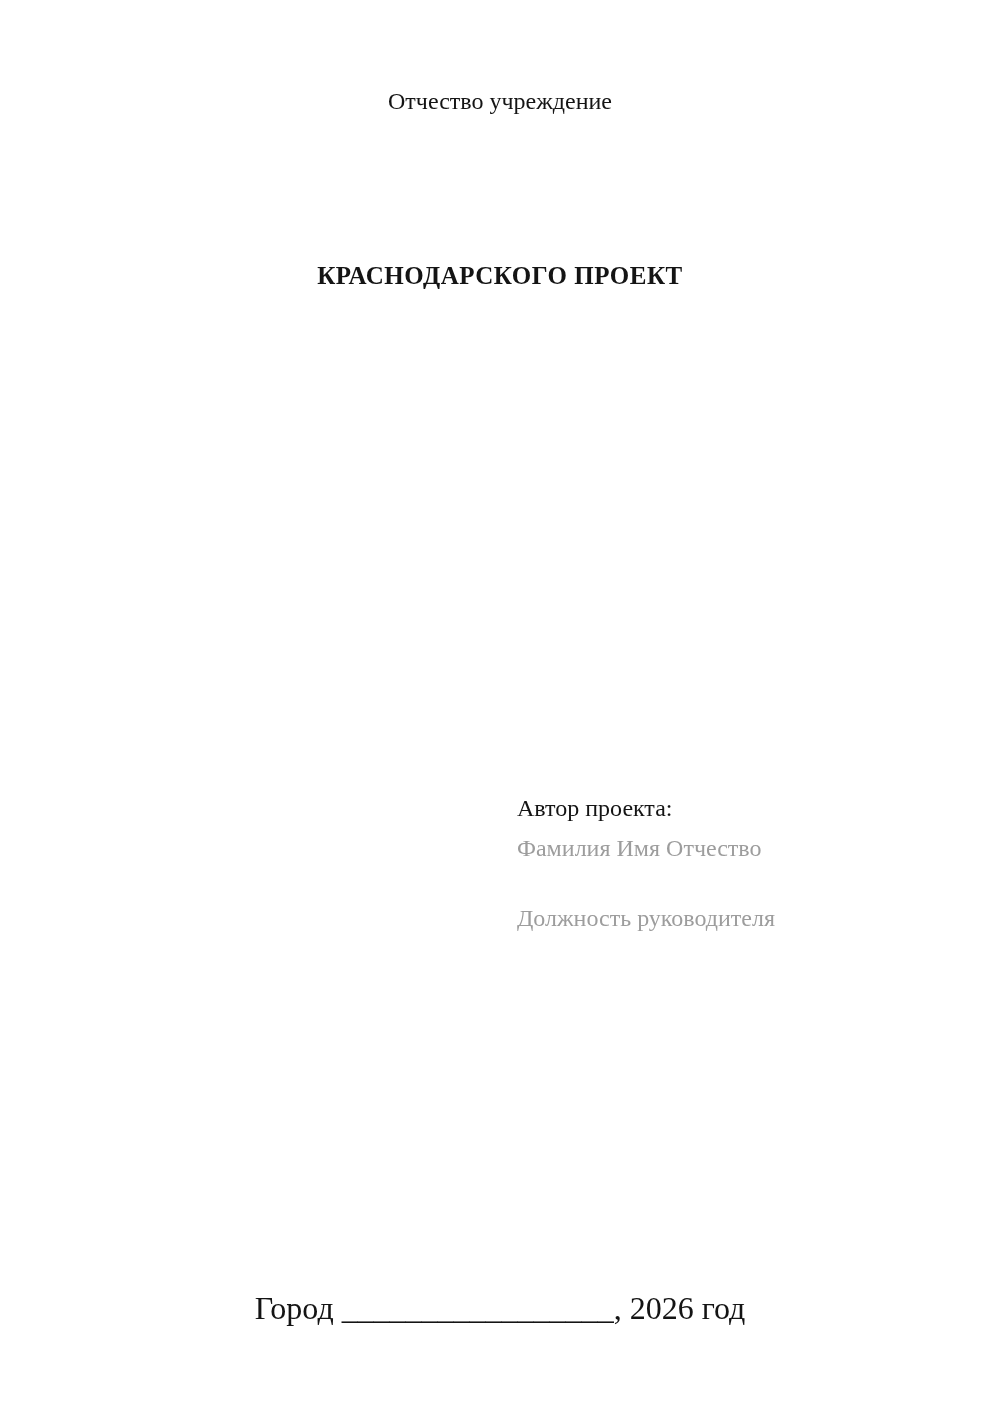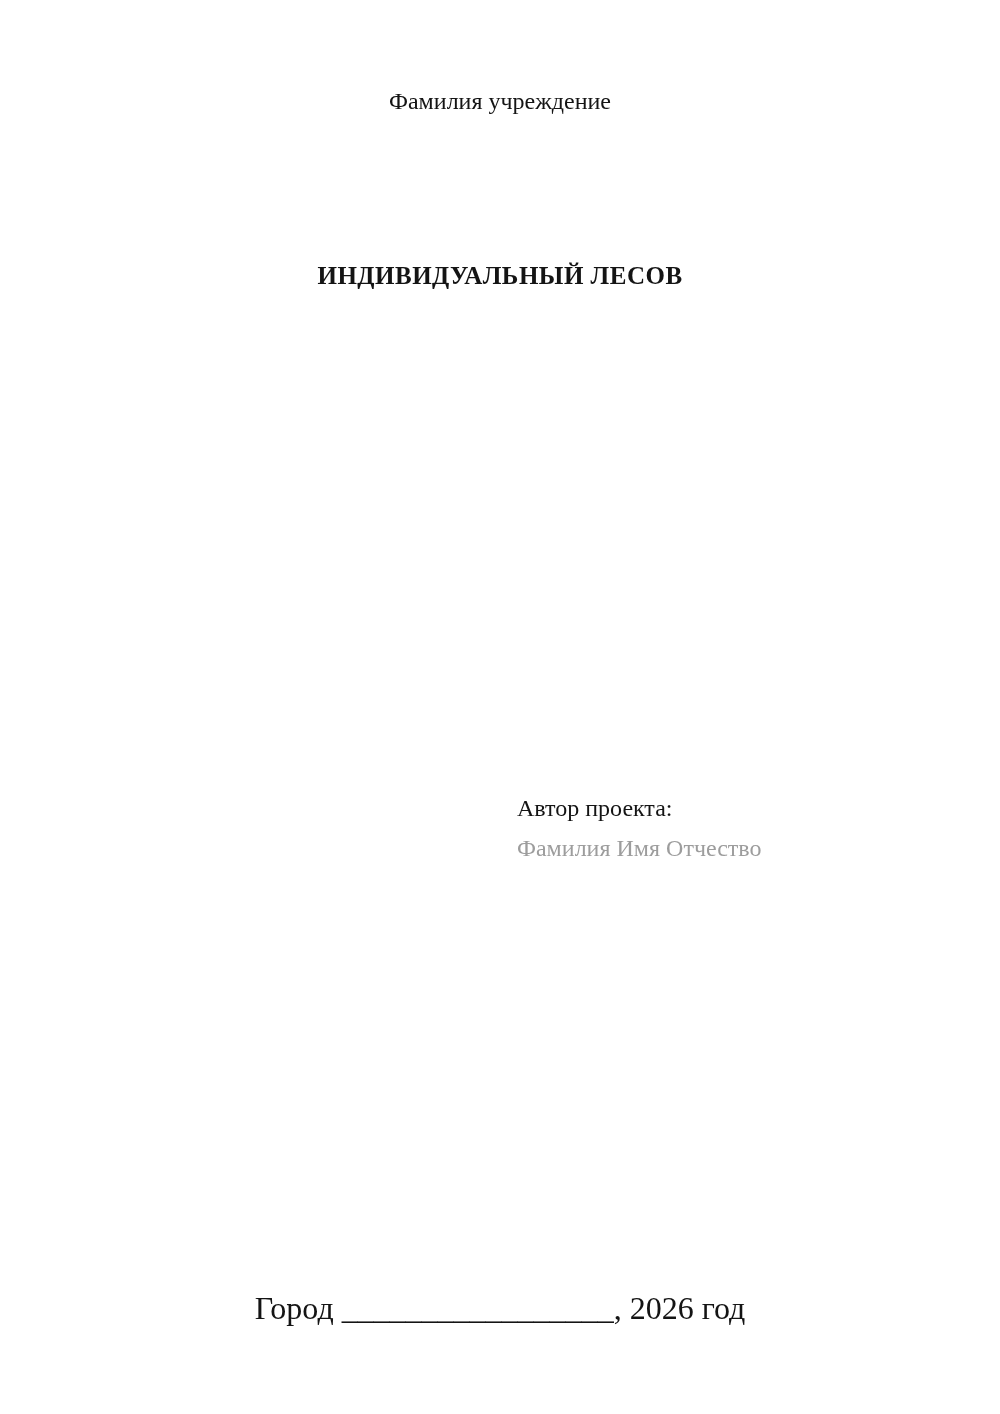--- a/index.html
+++ b/index.html
@@ -76,26 +76,27 @@
     width: 100%;
     text-align: center;
     font-size: 32px;
   }
 </style>
 </head>
 <body>
 
 <div class="page">
 
-  <div class="institution">Фамилия учреждение</div>
+  <div class="institution">Отчество учреждение</div>
 
-  <div class="doc-type">ИНДИВИДУАЛЬНЫЙ ЛЕСОВ</div>
+  <div class="doc-type">КРАСНОДАРСКОГО ПРОЕКТ</div>
 
 
   <div class="credits">
     <div class="label">Автор проекта:</div>
     <div class="placeholder">Фамилия Имя Отчество</div>
     <div class="group-gap"></div>
+    <div class="placeholder">Должность руководителя</div>
   </div>
 
   <div class="footer-line">Город _________________, 2026 год</div>
 
 </div>
 
 </body></html>

